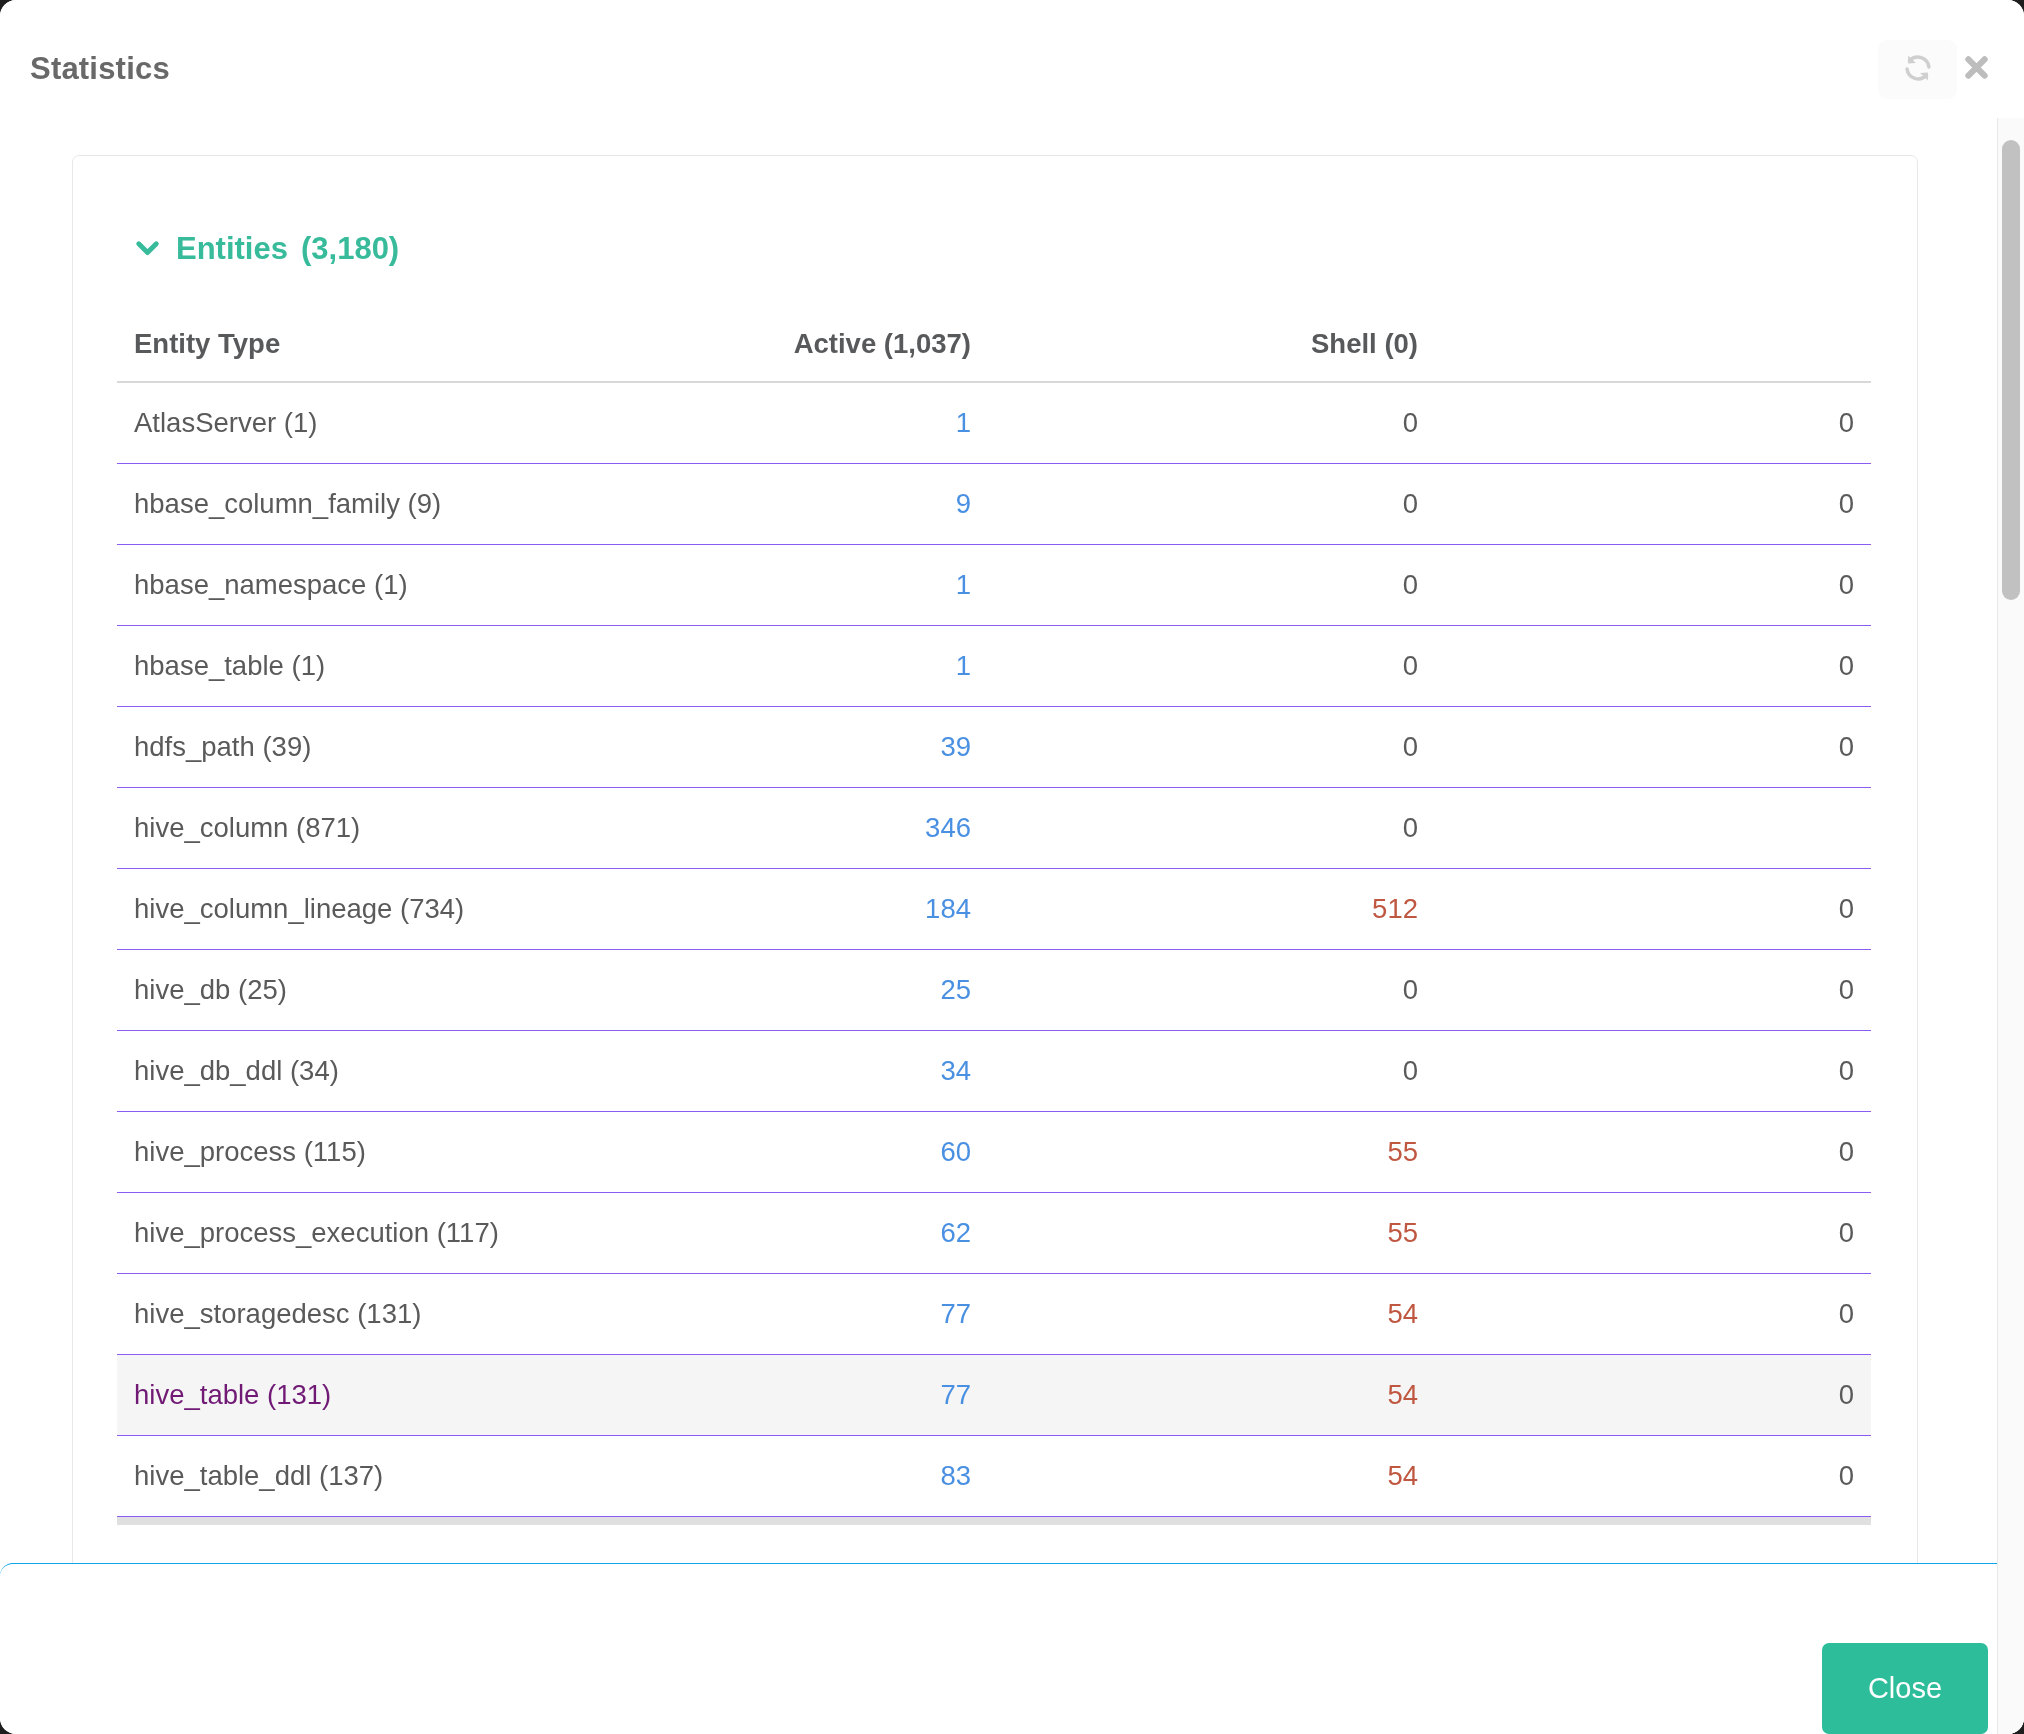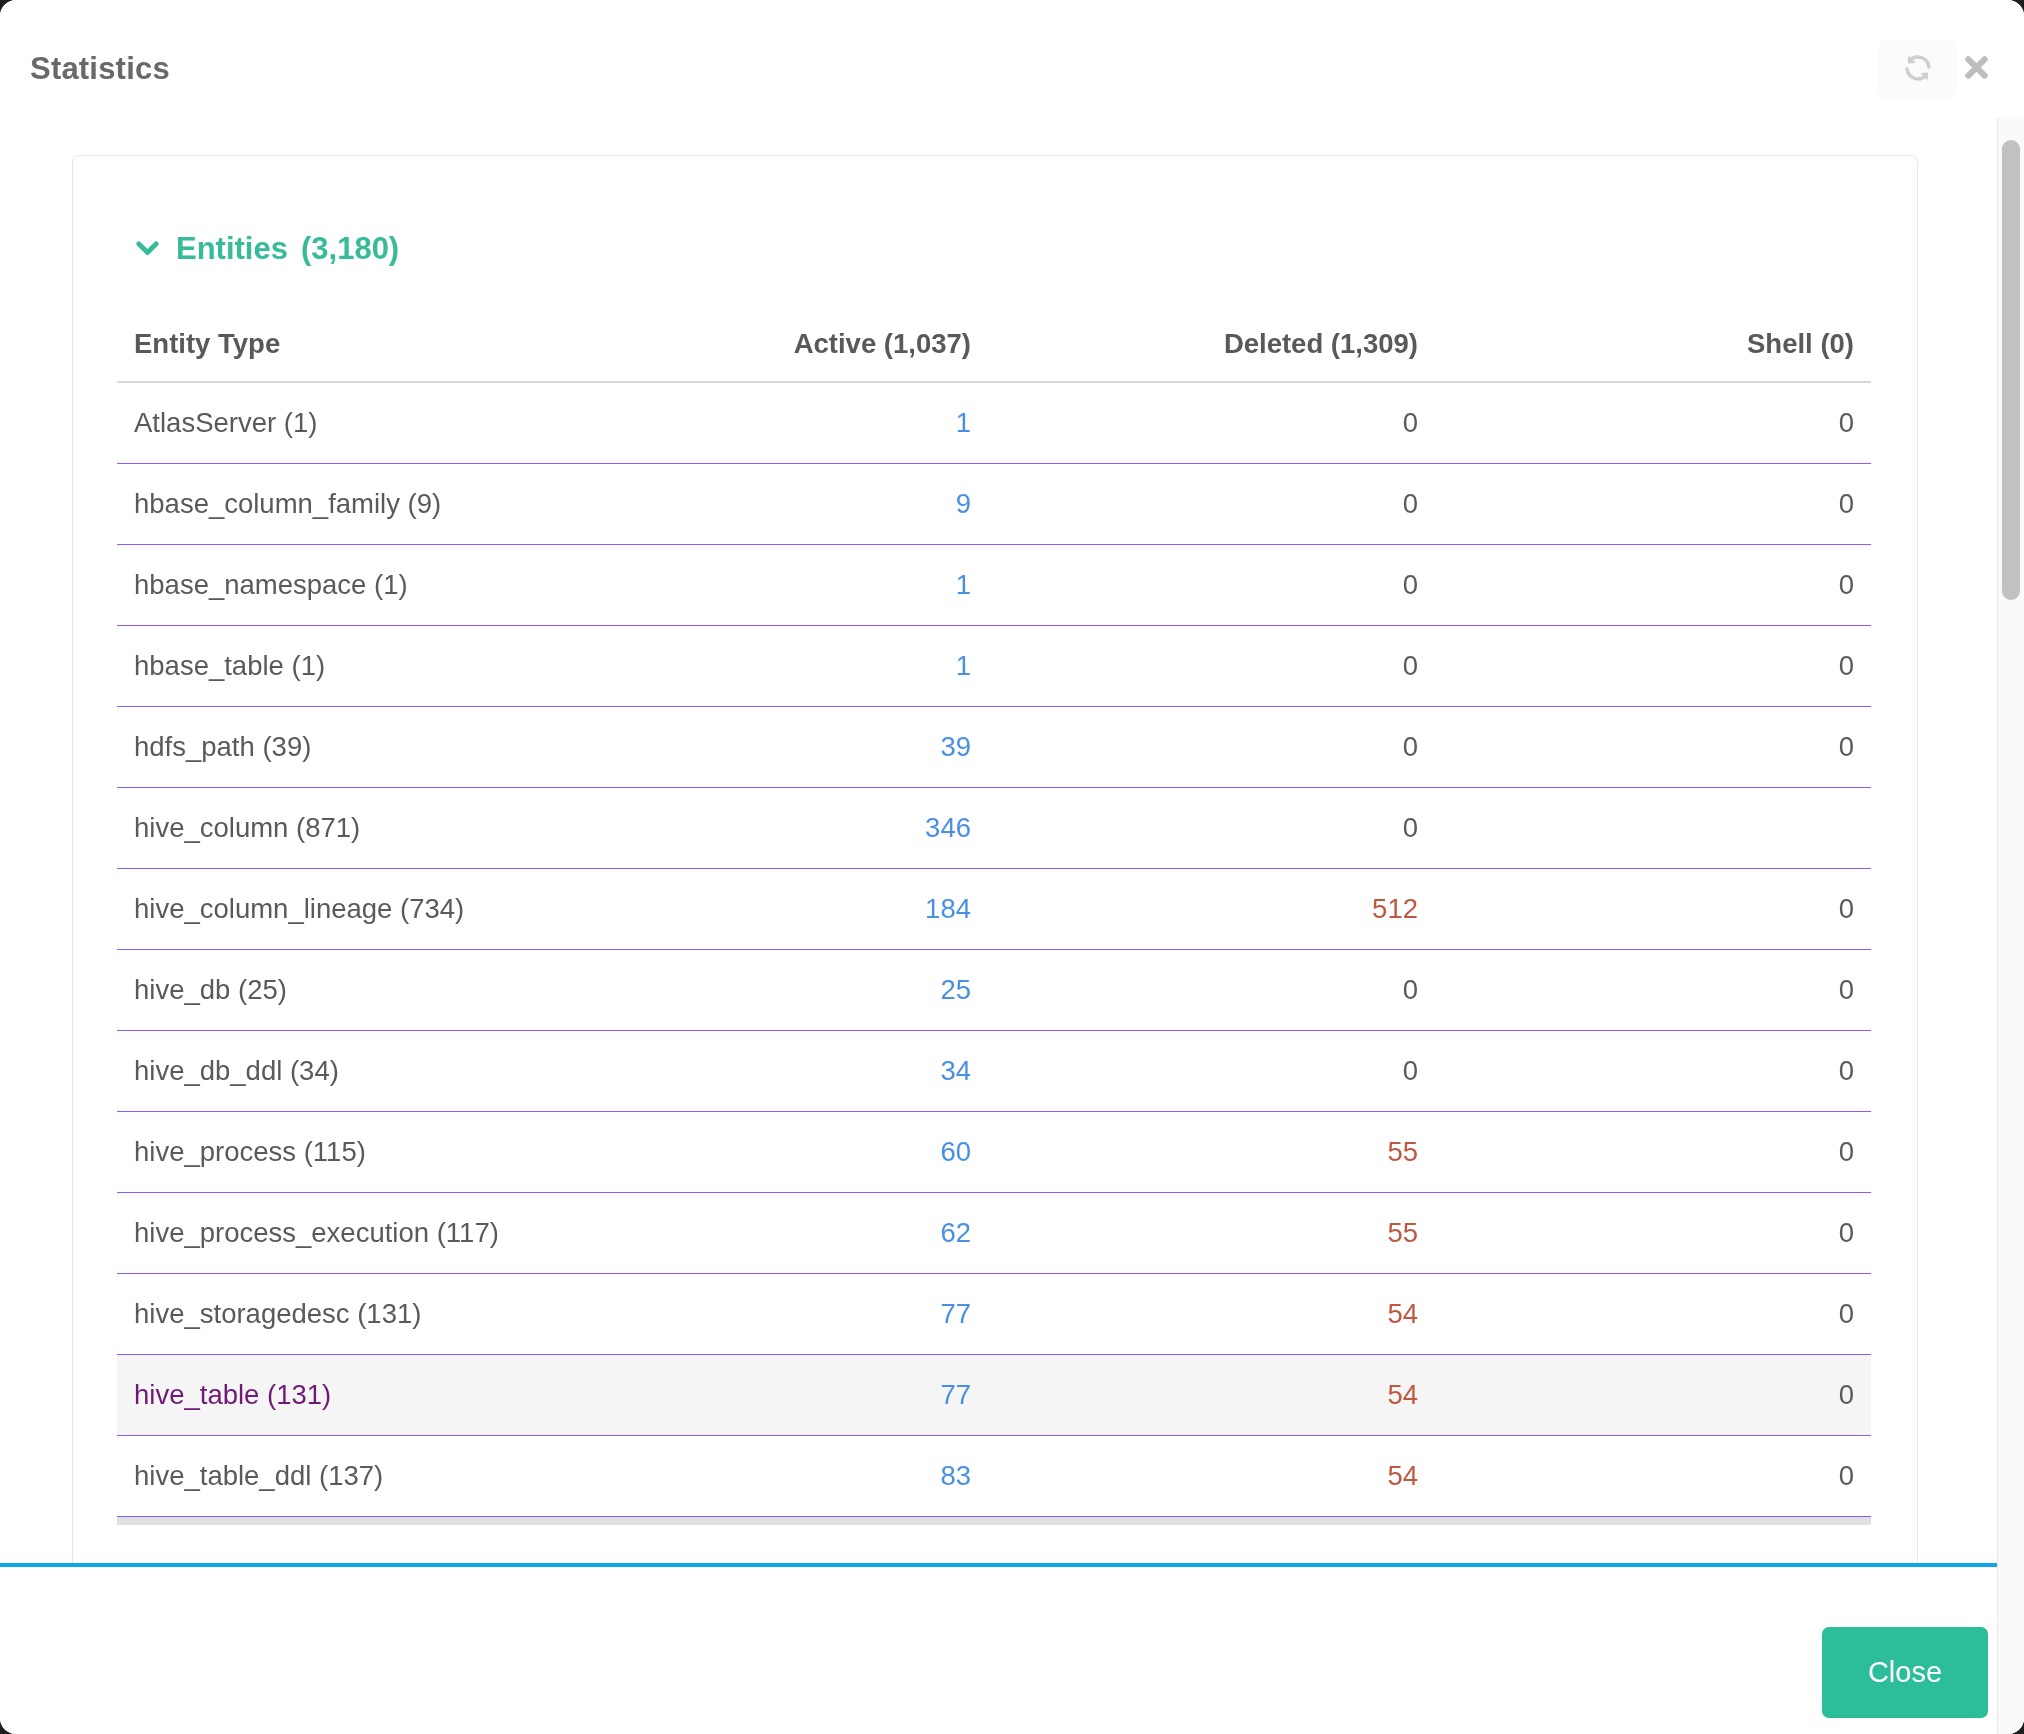--- a/index.html
+++ b/index.html
@@ -125,25 +125,26 @@
     height: 8px;
     background: #e0e0e0;
   }
 
   
   .modal-footer {
     position: absolute;
     left: 0; right: 0; bottom: 0;
     height: 171px;
     background: #fff;
-    border-top: 4px solid #0ea5e9;
+    border-top: 1px solid #0ea5e9;
     display: flex;
     justify-content: flex-end;
-    align-items: center;
+    align-items: flex-end;
     padding: 43px 36px 0 0;
+    border-radius: 13px;
   }
   .close-btn {
     width: 166px; height: 91px;
     background: #2ebd9b;
     color: #ffffff;
     font-family: inherit;
     font-size: 29px;
     border: none;
     border-radius: 7px;
     cursor: pointer;
@@ -205,21 +206,20 @@
           </svg>
         </span>
         <span class="section-title">Entities</span>
         <span class="section-count">(3,180)</span>
       </div>
 
       <div class="stats-table">
         <div class="t-row t-head">
           <div>Entity Type</div>
           <div class="col-num">Active  (1,037)</div>
-          <div class="col-num">Deleted  (1,309)</div>
           <div class="col-num">Shell  (0)</div>
         </div>
         <div class="t-body">
             <div class="t-row">
               <div class="cell-label">AtlasServer (1)</div>
               <div class="col-num cell-active">1</div>
               <div class="col-num cell-deleted">0</div>
               <div class="col-num cell-shell">0</div>
             </div>
             <div class="t-row">

